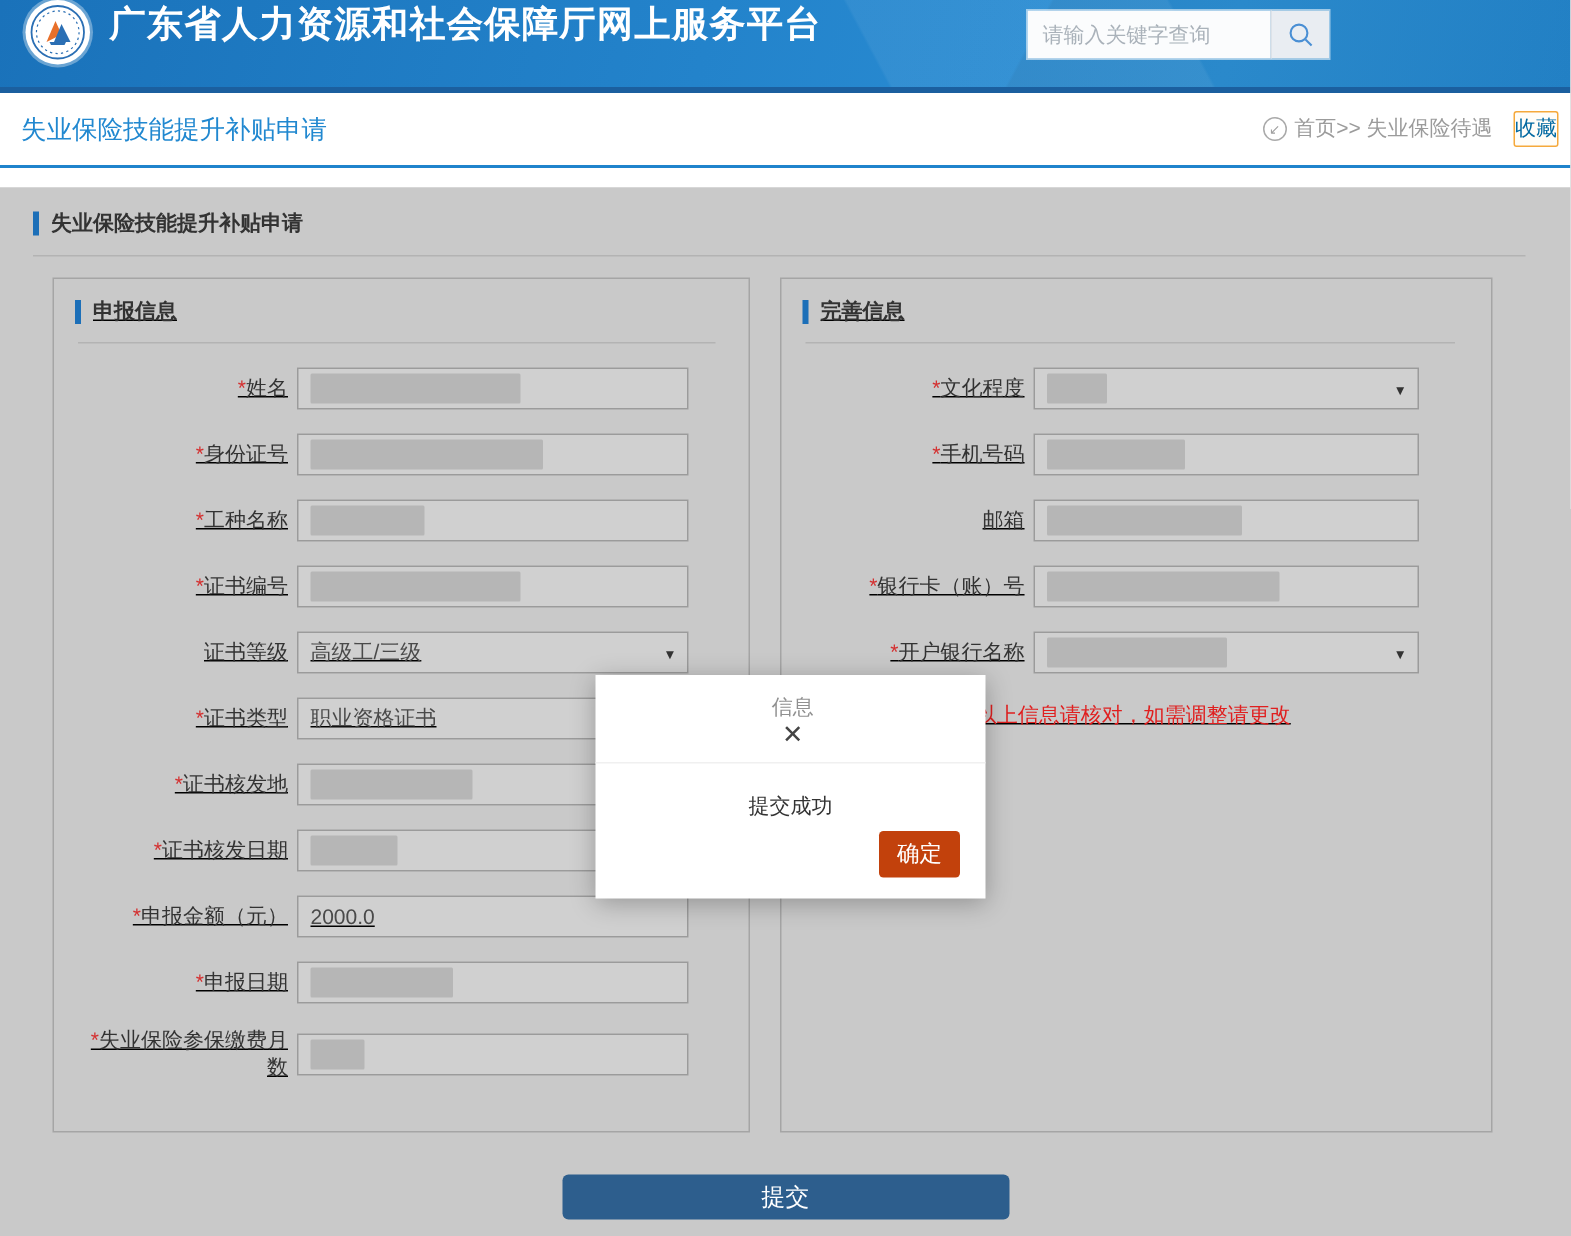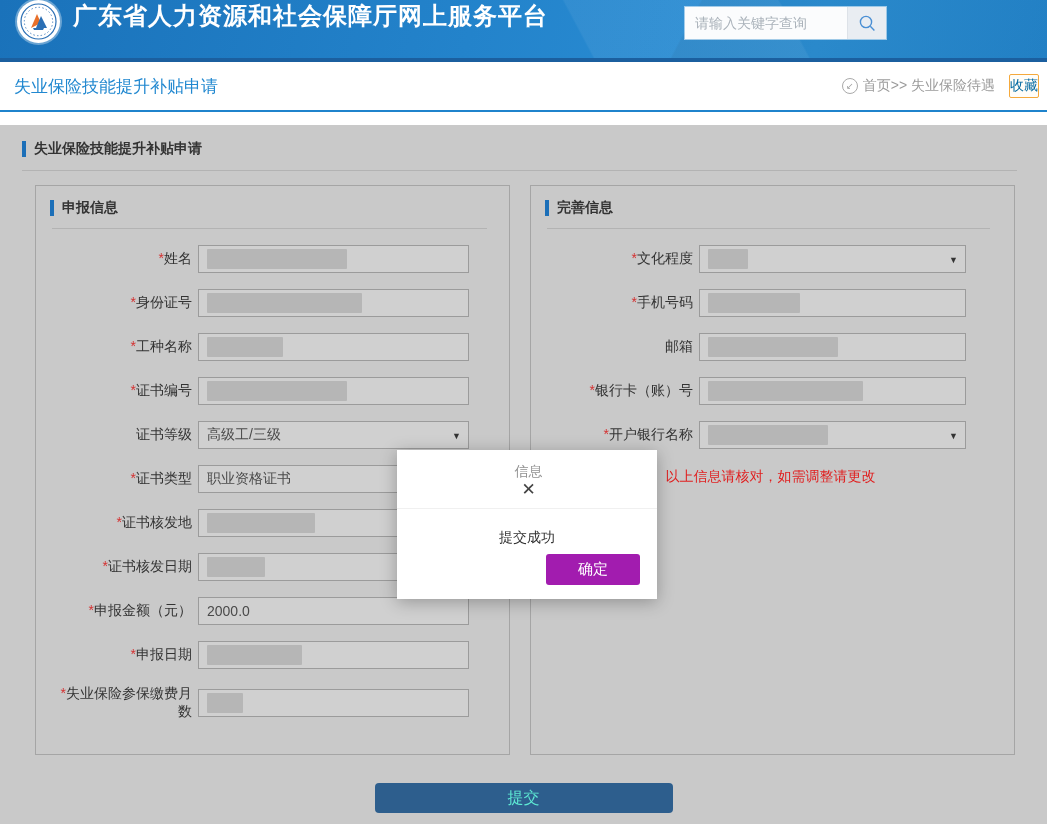--- a/index.html
+++ b/index.html
@@ -43,21 +43,21 @@
     font-family: Liberation Mono, monospace; }
   .gap { height: 13px; background: #fff; }
 
   
   .content { height: 699px; background: #c9c9c9; position: relative; }
   .section-head { display: flex; align-items: center; padding: 15px 0 0 22px; }
   .blue-bar { width: 4px; height: 16px; background: #1c6fb8; margin-right: 8px; flex: none; }
   .section-title { font-size: 14px; font-weight: bold; color: #333; }
   .section-divider { border-bottom: 1px solid #b3b3b3; margin: 12px 30px 0 22px; }
 
-  .panels { display: flex; margin: 14px 32px 0 35px; gap: 20px; }
+  .panels { display: flex; margin: 14px 52px 0 35px; gap: 20px; text-decoration: underline; }
   .panel { border: 1px solid #a5a5a5; height: 570px; overflow: hidden; }
   .panel-left { width: 475px; padding: 13px 40px 0 16px; }
   .panel-right { width: 485px; padding: 13px 48px 0 16px; }
   .panel-head { display: flex; align-items: center; margin-left: -2px; }
   .panel-title { font-size: 14px; font-weight: bold; color: #333; }
   .panel-divider { border-bottom: 1px solid #b3b3b3; margin: 11px -24px 0 0; }
   .panel-left .panel-divider { margin-right: -18px; }
 
   .form { margin-top: 16px; }
   .row { display: flex; align-items: center; margin-bottom: 16px; }
@@ -67,35 +67,35 @@
   .star { color: #d43030; }
   .control { flex: 1; height: 28px; border: 1px solid #9b9b9b; background: #d0d0d0;
     display: flex; align-items: center; padding: 0 8px; position: relative; cursor: default; }
   .redact { height: 20px; background: #b6b6b6; border-radius: 1px; flex: none; }
   .val { font-size: 14px; color: #4a4a4a; }
   .arrow { position: absolute; right: 7px; top: 9px; font-size: 9px; color: #333; }
 
   .red-note { color: #e01f1f; font-size: 14px; text-align: center; margin: 19px 0 0 28px; }
 
   .submit-row { display: flex; justify-content: center; margin-top: 28px; }
-  .submit-btn { width: 298px; height: 30px; background: #2d5e8d; color: #5eead4;
+  .submit-btn { width: 298px; height: 30px; background: #2d5e8d; color: #ffffff;
     border: none; border-radius: 4px; font-size: 16px; cursor: pointer; font-family: inherit; }
 
   
   .modal { position: absolute; left: 397px; top: 450px; width: 260px; height: 149px;
     background: #fff; box-shadow: 0 3px 16px rgba(0,0,0,.28); z-index: 10;
     display: flex; flex-direction: column; }
   .modal-header { display: flex; align-items: center; justify-content: flex-start;
     padding: 13px 17px 10px 20px; border-bottom: 1px solid #f0f0f0; flex-direction: column; }
   .modal-title { color: #909090; font-size: 14px; }
   .modal-close { color: #444; font-size: 17px; line-height: 1; cursor: pointer; }
   .modal-body { padding: 20px 20px 0 20px; color: #333; font-size: 14px; flex: 1; text-align: center; }
   .modal-footer { text-align: right; padding: 0 17px 14px 0; }
-  .confirm-btn { background: #a21caf; color: #fff; border: none; border-radius: 3px;
-    font-size: 15px; padding: 6px 32px; cursor: pointer; font-family: inherit; }
+  .confirm-btn { background: #c2410c; color: #fff; border: none; border-radius: 3px;
+    font-size: 15px; padding: 6px 12px; cursor: pointer; font-family: inherit; }
 </style>
 </head>
 <body>
 
 <div class="page">
 
   <div class="header">
     <div class="logo">
       <svg width="37" height="37" viewBox="0 0 37 37">
         <circle cx="18.5" cy="18.5" r="17.5" fill="#fff" stroke="#2b6fb4" stroke-width="1.2"></circle>

